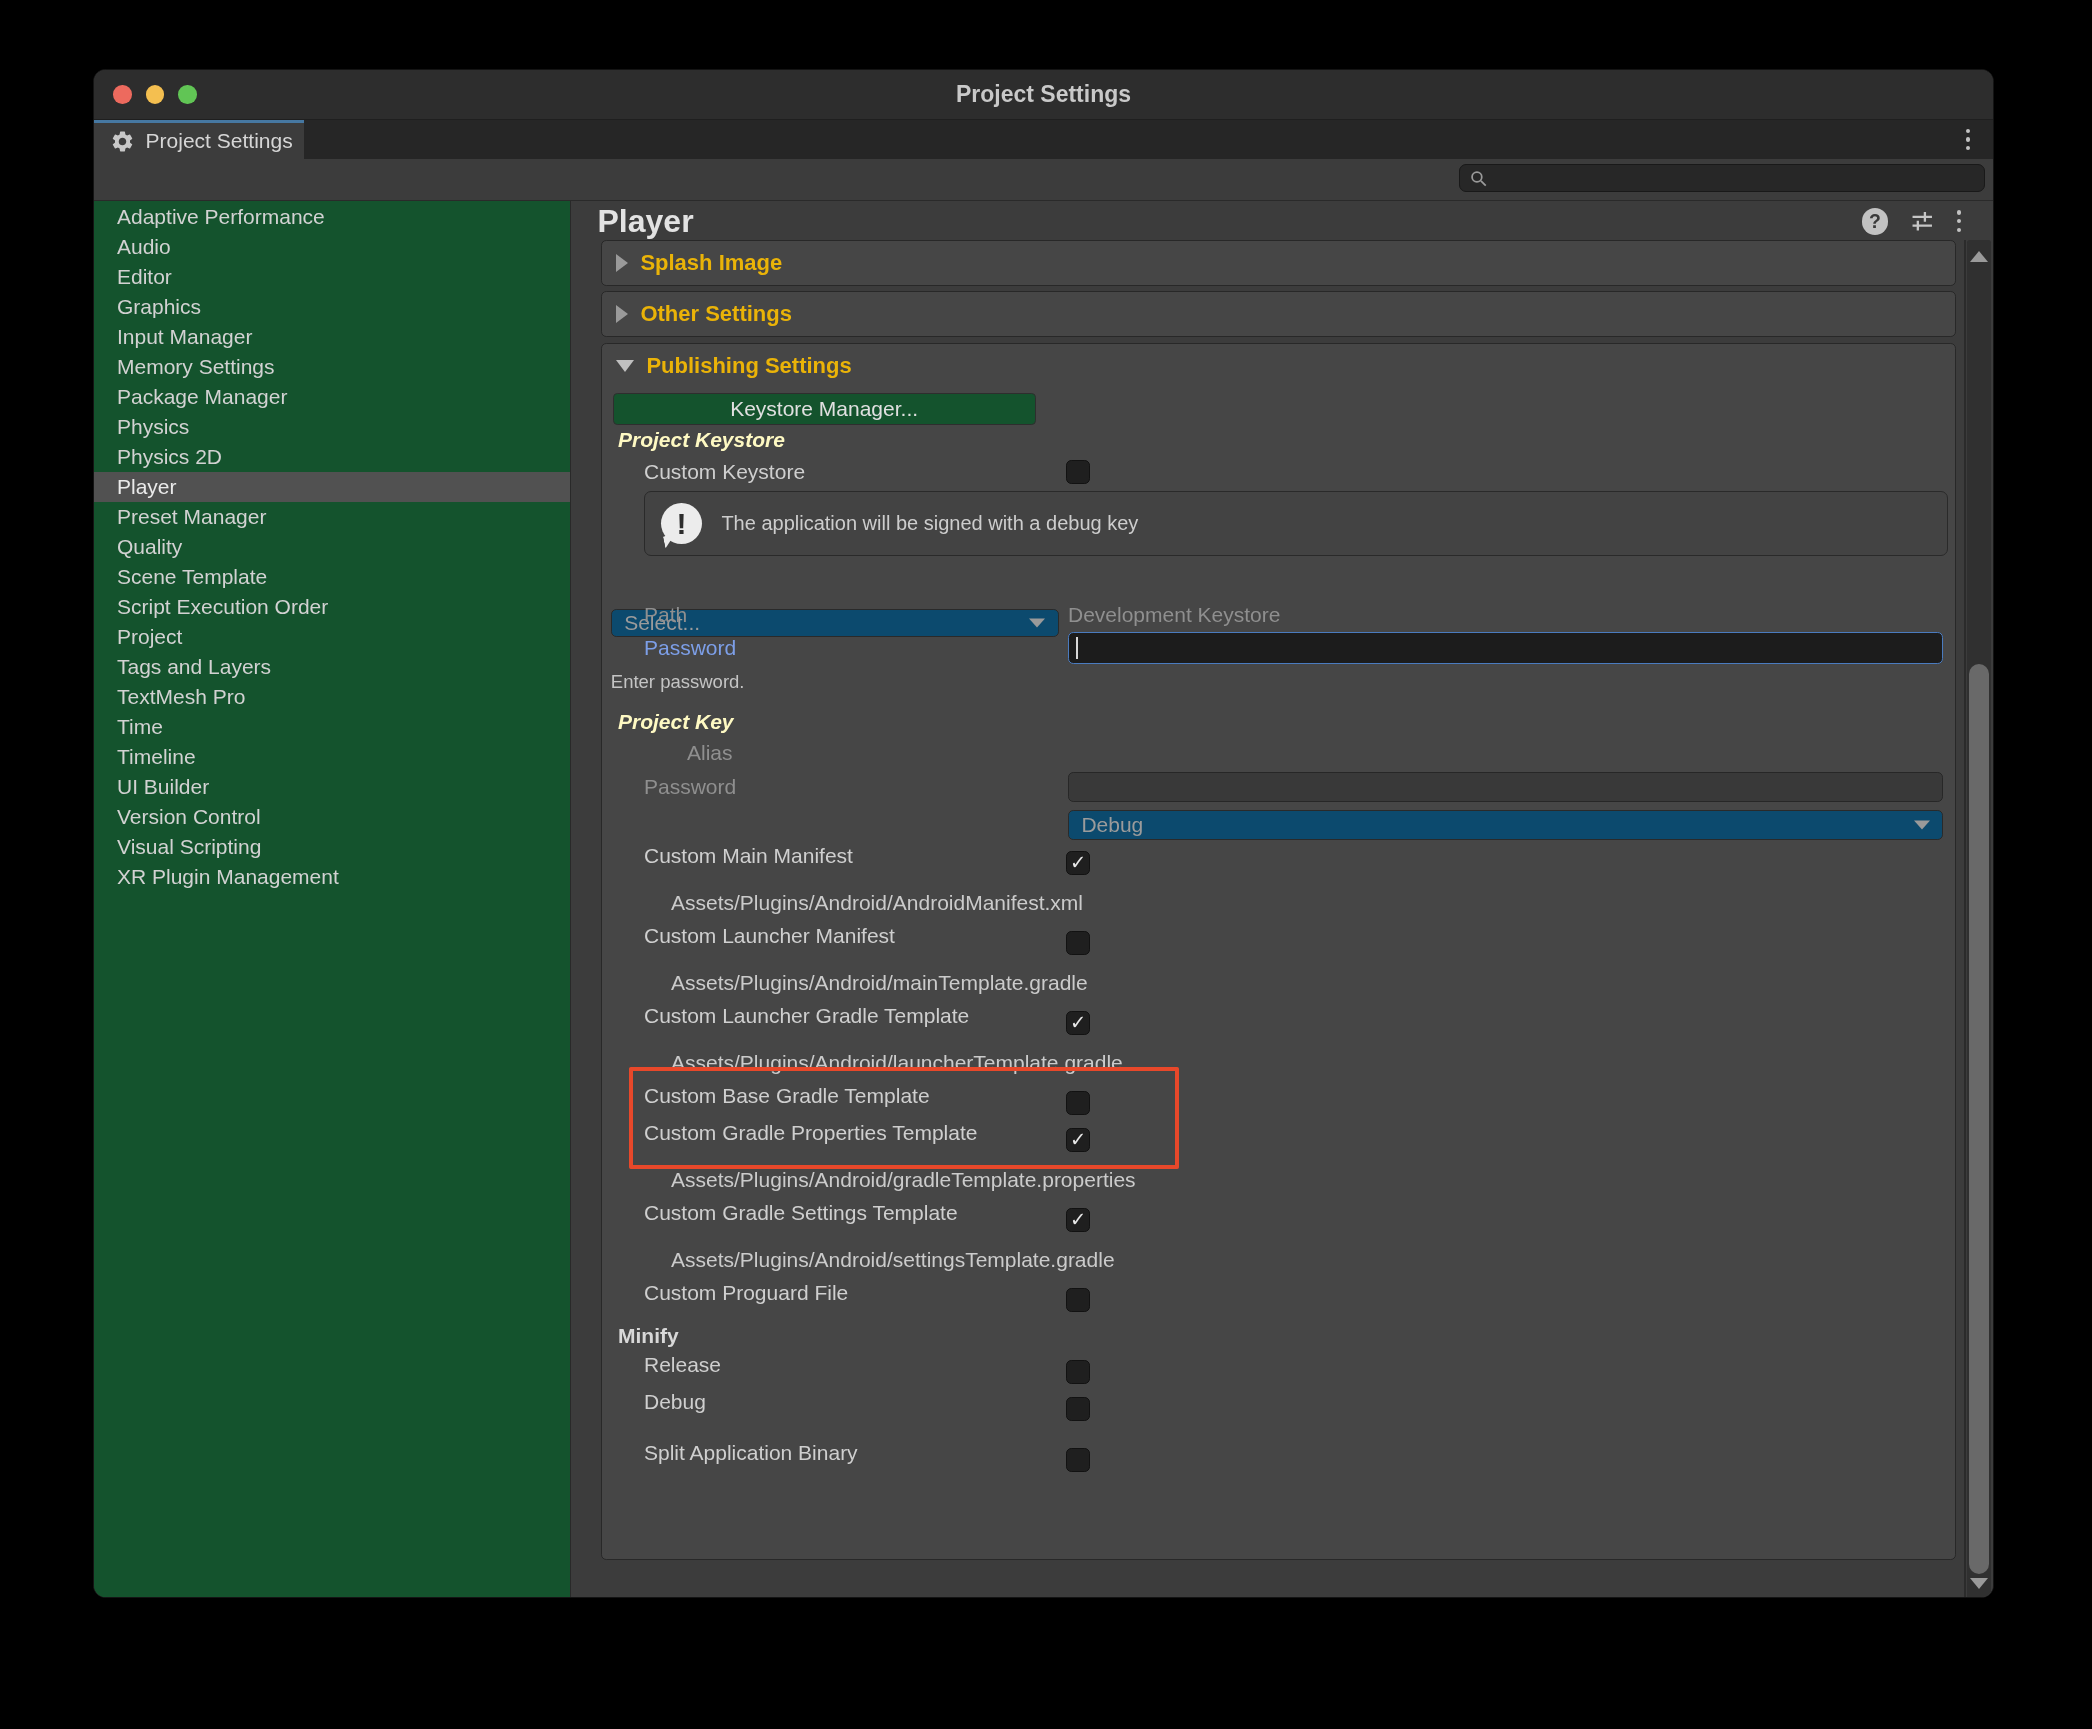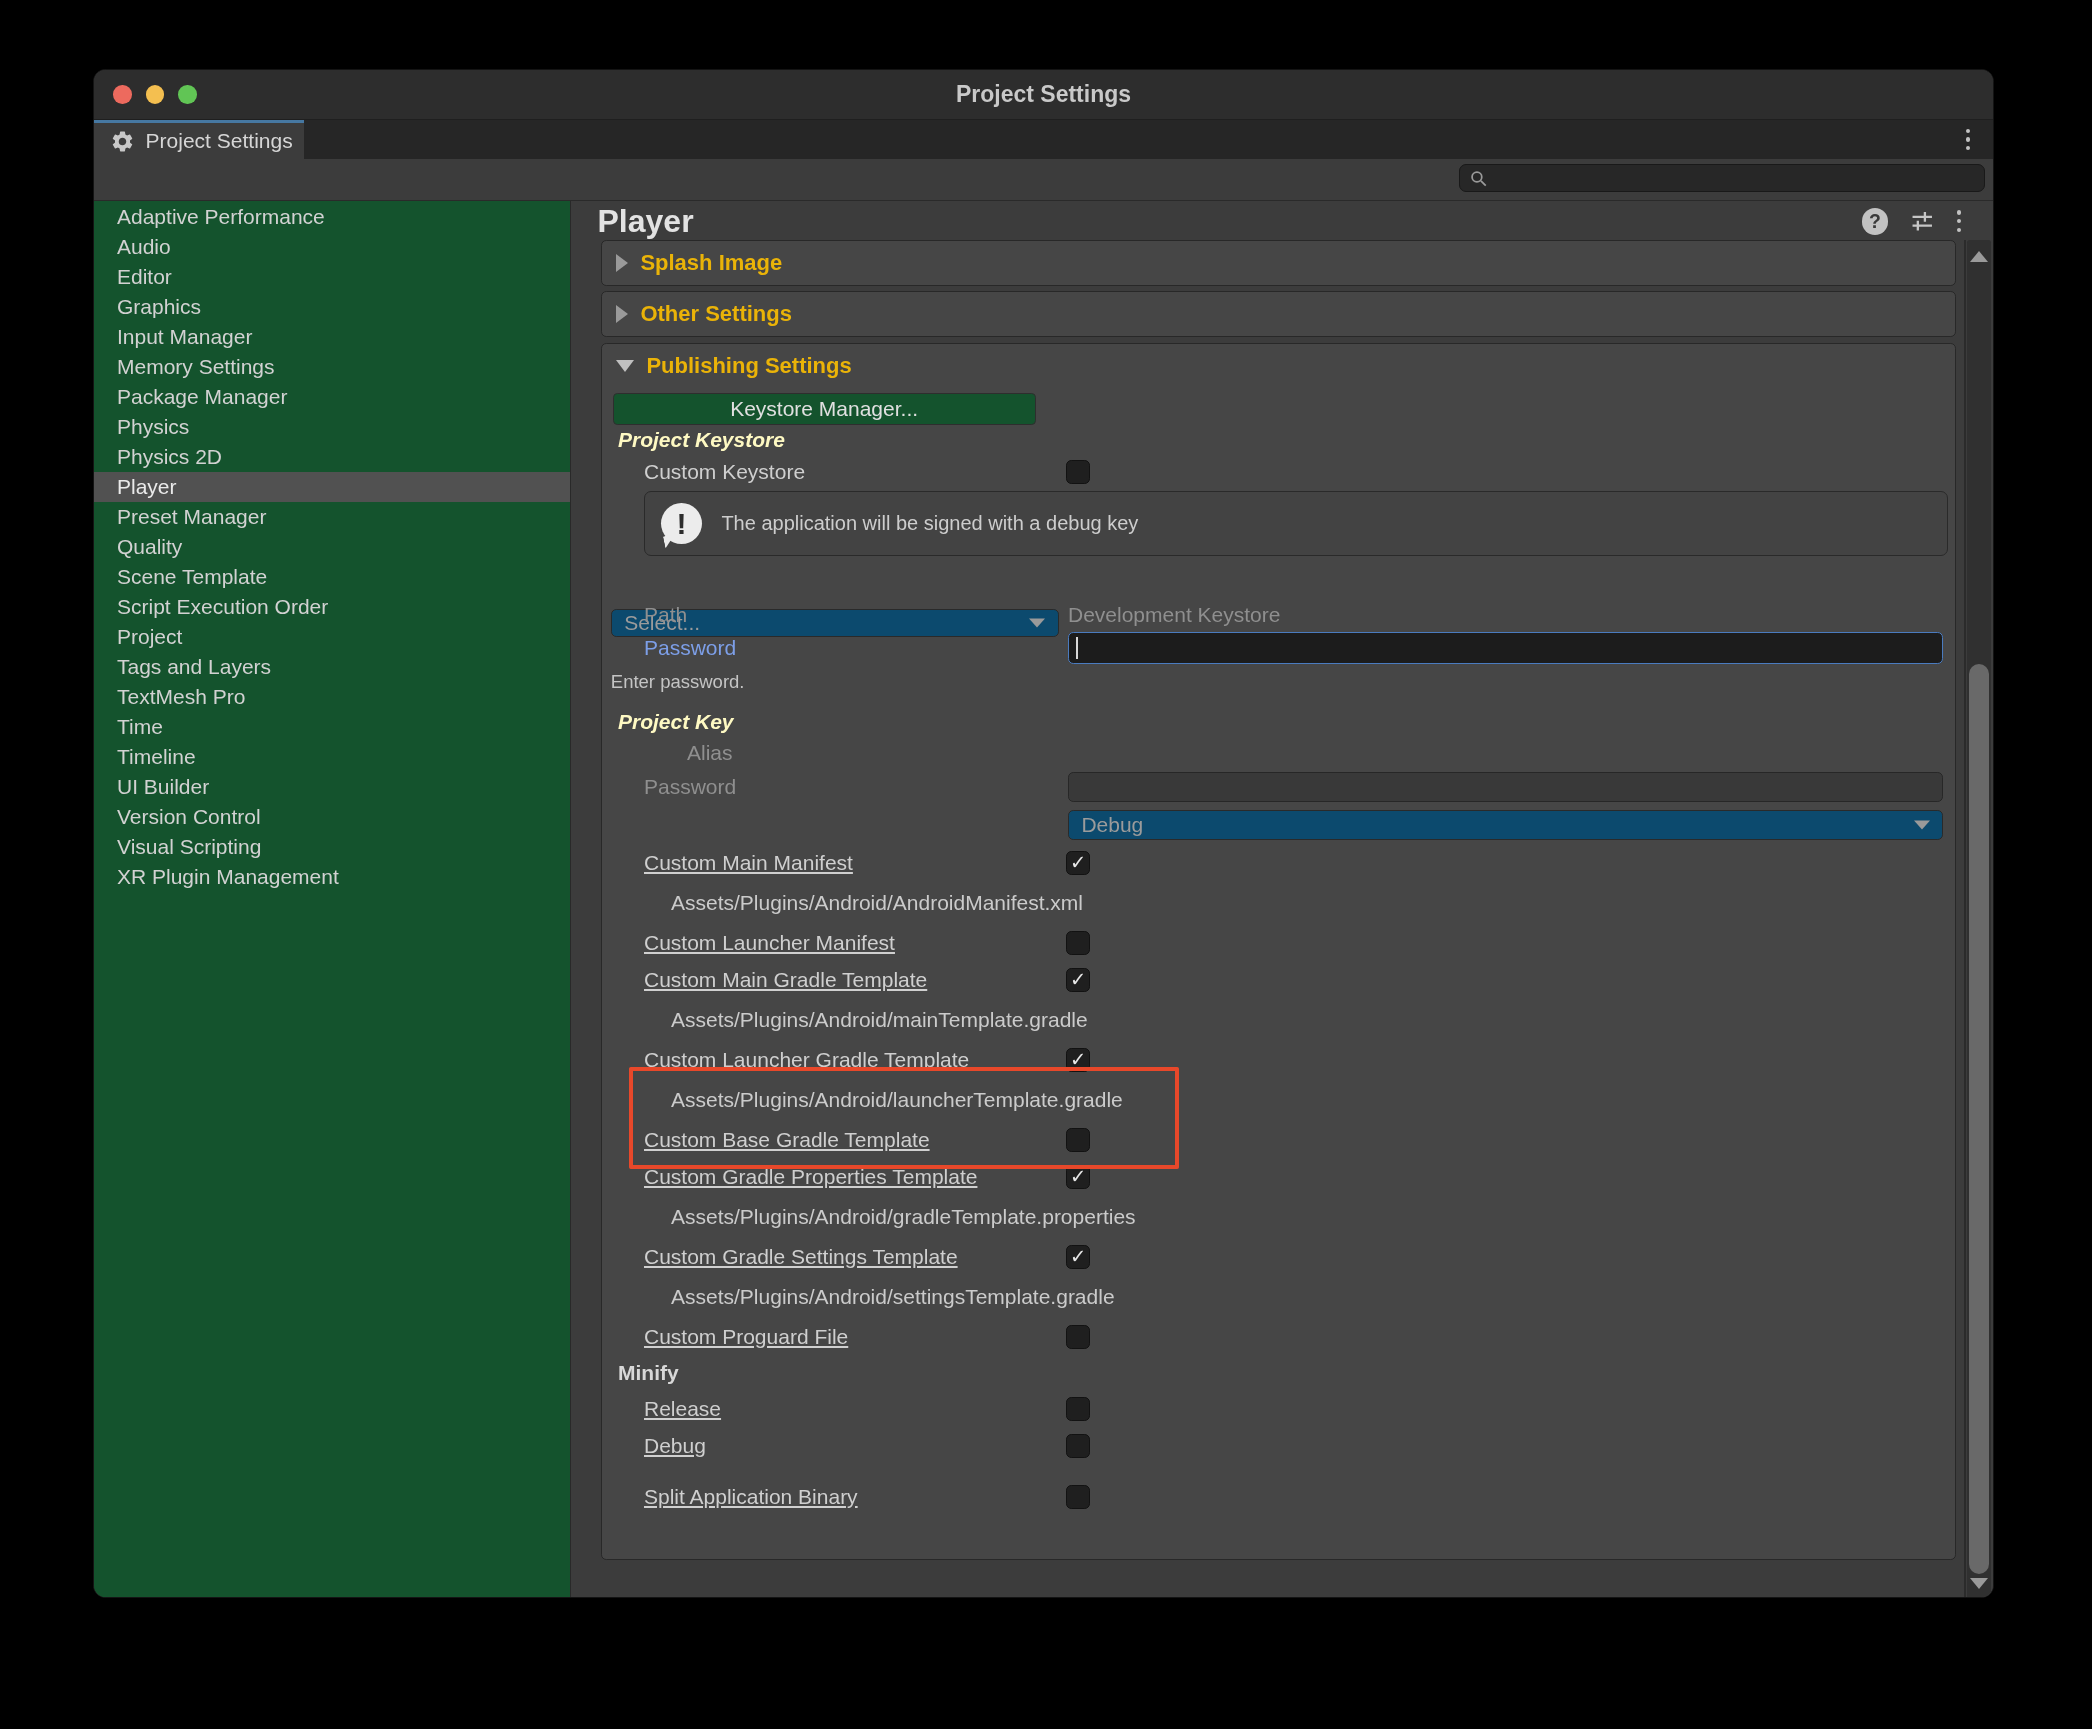--- a/index.html
+++ b/index.html
@@ -81,21 +81,21 @@
   .field{background:#393939;border:0.9px solid #272727;border-radius:5.3px;}
   .field.focused{background:#1c1c1c;border:1.8px solid #4a7bbf;}
   .caret{position:absolute;left:7px;top:4.4px;bottom:4.4px;width:1.8px;background:#d8d8d8;}
   .helper{font-size:18.5px;color:#c4c4c4;}
   .pathval{font-size:21px;color:#8f8f8f;display:flex;align-items:center;}
   
   .rows{position:absolute;left:0;right:0;top:500px;}
   .rowhead{height:30px;display:flex;align-items:center;padding-left:16px;font-size:21px;font-weight:bold;color:#d8d8d8;}
   .rowhead.minify{height:35px;}
   .prow{position:relative;}
-  .prow.toggle{height:37px;display:flex;align-items:center;text-decoration:underline;}
+  .prow.toggle{height:37px;display:flex;}
   .prow.path{height:43px;display:flex;align-items:center;padding-left:69px;font-size:21px;color:#cbcbcb;}
   .prow.gap{margin-top:14px;}
   .prow .rlabel{padding-left:42px;font-size:21px;color:#cfcfcf;}
   .prow .cb{position:absolute;left:464px;top:50%;transform:translateY(-50%);}
   .redbox{position:absolute;left:26.5px;top:723px;width:542px;height:94px;border:4.4px solid #e8482a;border-radius:1.8px;pointer-events:none;}
 </style>
 </head>
 <body>
 
 <div class="stage">
@@ -245,24 +245,20 @@
           <div class="rows" id="rows">
               <div class="prow toggle">
                 <span class="rlabel">Custom Main Manifest</span>
                 <span class="cb on"></span>
               </div>
               <div class="prow path">Assets/Plugins/Android/AndroidManifest.xml</div>
               <div class="prow toggle">
                 <span class="rlabel">Custom Launcher Manifest</span>
                 <span class="cb"></span>
               </div>
-              <div class="prow toggle">
-                <span class="rlabel">Custom Main Gradle Template</span>
-                <span class="cb on"></span>
-              </div>
               <div class="prow path">Assets/Plugins/Android/mainTemplate.gradle</div>
               <div class="prow toggle">
                 <span class="rlabel">Custom Launcher Gradle Template</span>
                 <span class="cb on"></span>
               </div>
               <div class="prow path">Assets/Plugins/Android/launcherTemplate.gradle</div>
               <div class="prow toggle">
                 <span class="rlabel">Custom Base Gradle Template</span>
                 <span class="cb"></span>
               </div>

